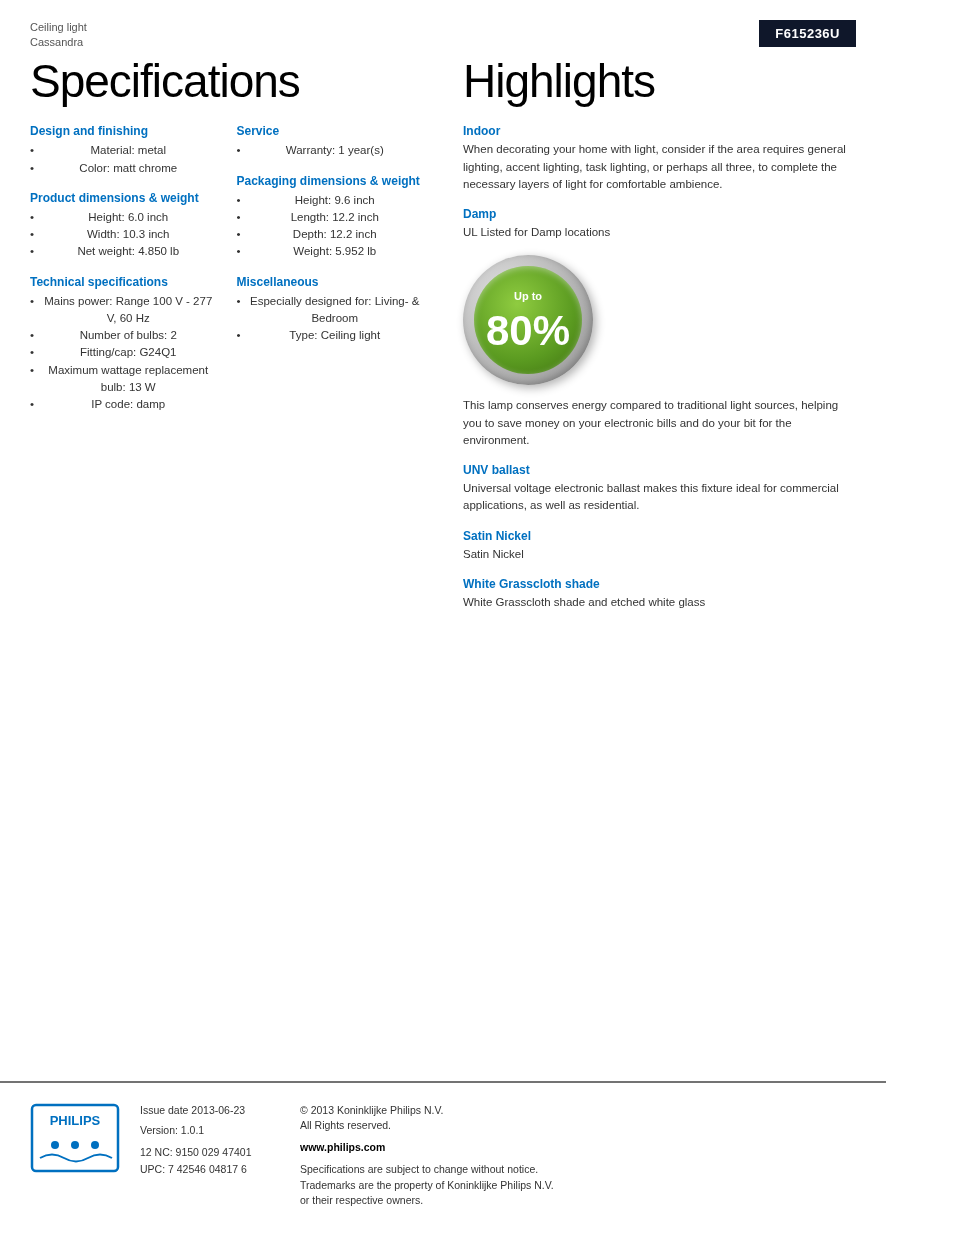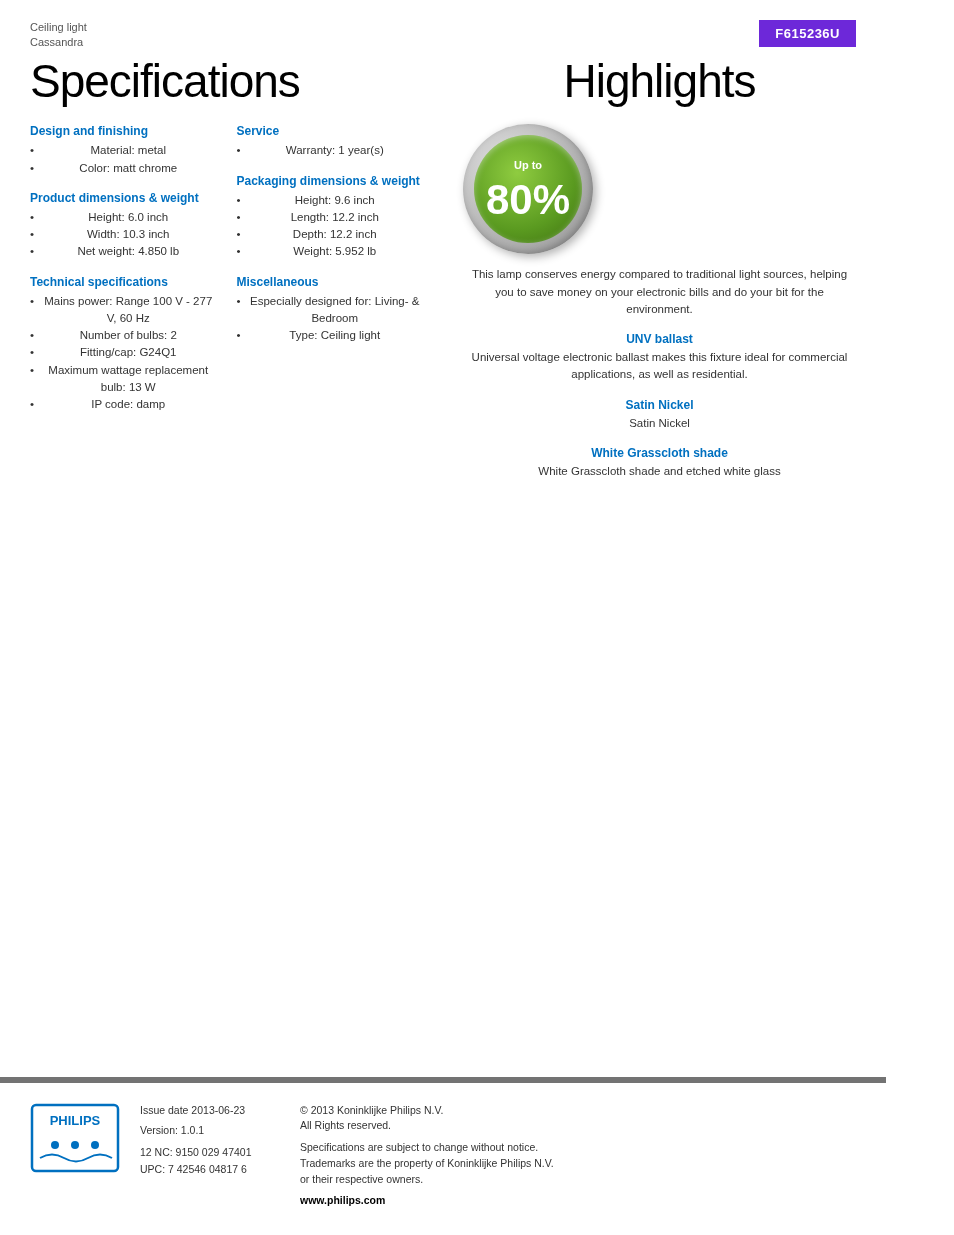--- a/index.html
+++ b/index.html
@@ -35,21 +35,21 @@
 
     .product-label .product-type {
       display: block;
     }
 
     .product-label .product-name {
       display: block;
     }
 
     .model-badge {
-      background: #6d28d9;
+      background: #0f172a;
       color: #fff;
       font-size: 13px;
       font-weight: bold;
       padding: 6px 16px;
       letter-spacing: 0.5px;
     }
 
     
     .main-content {
       display: flex;
@@ -70,21 +70,20 @@
       line-height: 1.1;
       margin-bottom: 18px;
       letter-spacing: -1px;
     }
 
     
     .right-col {
       width: 50%;
       padding-left: 20px;
       padding-top: 5px;
-      text-align: center;
     }
 
     .highlights-title {
       font-size: 46px;
       font-weight: 300;
       color: #000;
       line-height: 1.1;
       margin-bottom: 18px;
       letter-spacing: -1px;
     }
@@ -202,21 +201,21 @@
       font-weight: bold;
       line-height: 0.9;
     }
 
     
     .footer {
       position: absolute;
       bottom: 0;
       left: 0;
       right: 0;
-      border-top: 6px solid #737373;
+      border-top: 2px solid #737373;
       padding: 20px 30px;
       display: flex;
       align-items: flex-start;
       gap: 20px;
     }
 
     .philips-logo {
       width: 90px;
       height: 70px;
       flex-shrink: 0;
@@ -337,21 +336,29 @@
             </ul>
           </div>
 
         </div>
       </div>
     </div>
 
     <div class="right-col">
       <h1 class="highlights-title">Highlights</h1>
 
-
+      <div class="highlight-section">
+        <div class="highlight-title">Indoor</div>
+        <div class="highlight-text">When decorating your home with light, consider if the area requires general lighting, accent lighting, task lighting, or perhaps all three, to complete the necessary layers of light for comfortable ambience.</div>
+      </div>
+
+      <div class="highlight-section">
+        <div class="highlight-title">Damp</div>
+        <div class="highlight-text">UL Listed for Damp locations</div>
+      </div>
 
       <div class="highlight-section">
         <div class="energy-badge">
           <div class="energy-badge-inner">
             <span class="badge-up-to">Up to</span>
             <span class="badge-percent">80%</span>
           </div>
         </div>
         <div class="highlight-text">This lamp conserves energy compared to traditional light sources, helping you to save money on your electronic bills and do your bit for the environment.</div>
       </div>
@@ -396,22 +403,22 @@
         <div class="nc-upc">
           <div>12 NC: 9150 029 47401</div>
           <div>UPC: 7 42546 04817 6</div>
         </div>
       </div>
       <div class="footer-right">
         <p>
           <span>© 2013 Koninklijke Philips N.V.<br>All Rights reserved.</span>
         </p>
         <p>
+          <a href="#">www.philips.com</a>
+        </p>
+        <p>
           <span>Specifications are subject to change without notice.<br>Trademarks are the property of Koninklijke Philips N.V.<br>or their respective owners.</span>
         </p>
-        <p>
-          <a href="#">www.philips.com</a>
-        </p>
       </div>
     </div>
   </div>
 
 </div>
 
 </body></html>

